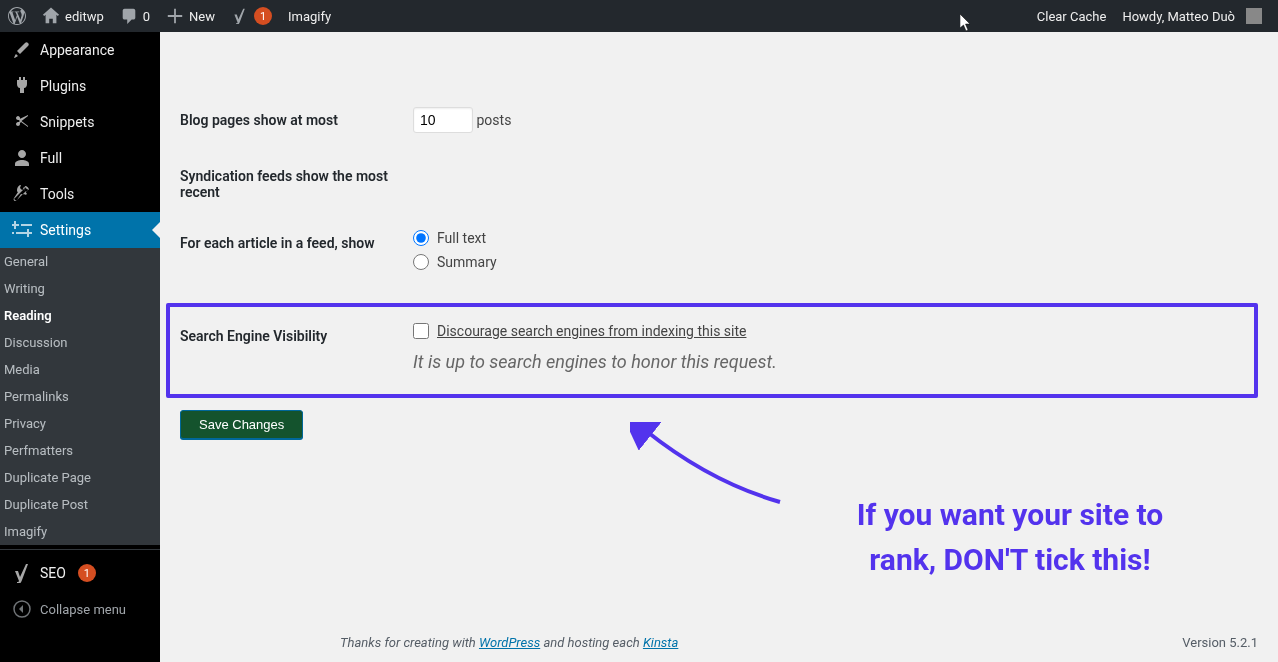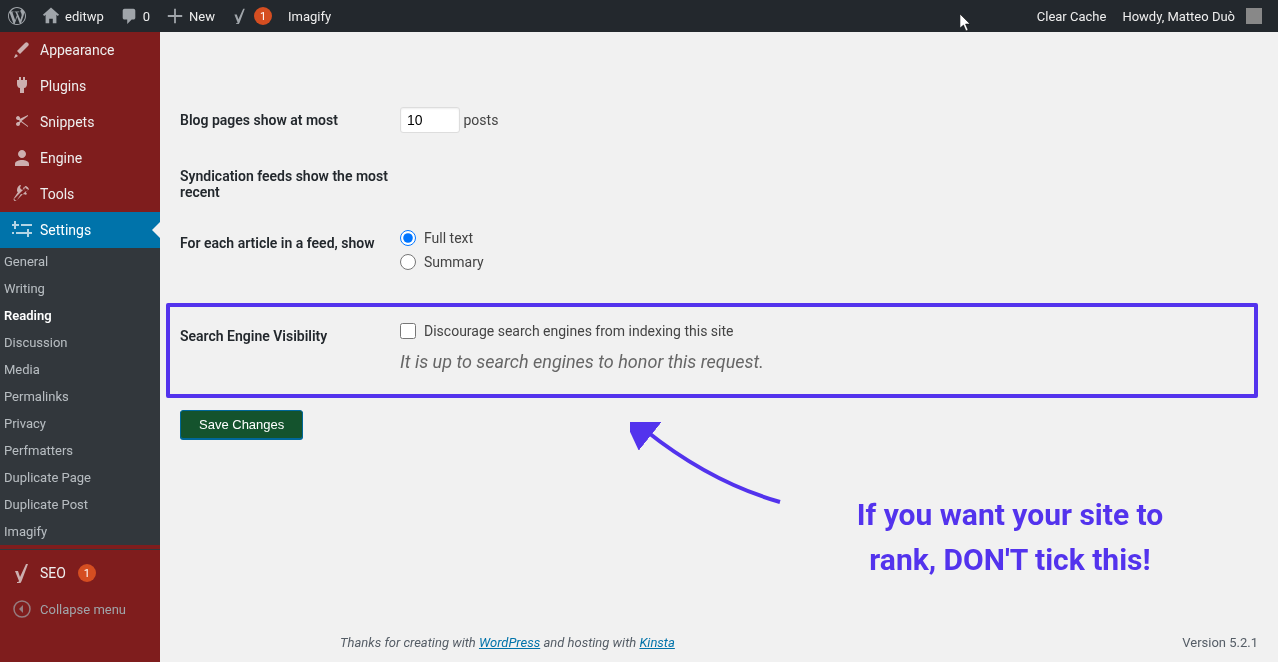--- a/index.html
+++ b/index.html
@@ -6,42 +6,42 @@
     body { font-family: -apple-system, BlinkMacSystemFont, "Segoe UI", Roboto, sans-serif; font-size: 13px; color: #444; background: #f1f1f1; overflow: hidden; }
     
     .adminbar { position: fixed; top: 0; left: 0; right: 0; height: 32px; background: #23282d; color: #eee; display: flex; align-items: center; z-index: 1000; font-size: 13px; }
     .adminbar-left { display: flex; align-items: center; flex: 1; }
     .adminbar-right { display: flex; align-items: center; padding-right: 8px; }
     .adminbar-item { display: flex; align-items: center; padding: 0 8px; height: 32px; cursor: pointer; color: #eee; gap: 5px; }
     .adminbar-icon { width: 18px; height: 18px; display: inline-flex; align-items: center; justify-content: center; }
     .badge-orange { background: #d54e21; color: #fff; border-radius: 10px; min-width: 18px; height: 18px; display: inline-flex; align-items: center; justify-content: center; font-size: 11px; padding: 0 5px; }
     .avatar { width: 16px; height: 16px; background: #888; margin-left: 6px; }
     
-    .sidebar { position: fixed; top: 32px; left: 0; bottom: 0; width: 160px; background: #7f1d1d; color: #eee; overflow-y: auto; }
+    .sidebar { position: fixed; top: 32px; left: 0; bottom: 0; width: 160px; background: #000000; color: #eee; overflow-y: auto; }
     .menu-item { display: flex; align-items: center; padding: 8px 8px 8px 12px; cursor: pointer; gap: 8px; color: #eee; font-size: 14px; }
     .menu-item.current { background: #0073aa; color: #fff; position: relative; }
     .menu-item.current::after { content: ""; position: absolute; right: 0; top: 50%; transform: translateY(-50%); border: 8px solid transparent; border-right-color: #f1f1f1; }
     .menu-icon { width: 20px; height: 20px; display: inline-flex; align-items: center; justify-content: center; opacity: 0.7; }
     .submenu { background: #32373c; }
     .submenu-item { padding: 6px 4px; cursor: pointer; color: rgba(240,245,250,0.7); font-size: 13px; }
     .submenu-item.current { color: #fff; font-weight: 600; }
     .menu-separator { height: 5px; border-bottom: 1px solid #32373c; margin-bottom: 5px; }
     .collapse-item { padding: 8px 12px; cursor: pointer; display: flex; align-items: center; gap: 8px; color: #a0a5aa; font-size: 13px; }
     .badge-update { background: #d54e21; color: #fff; border-radius: 9px; min-width: 18px; height: 18px; display: inline-flex; align-items: center; justify-content: center; font-size: 11px; margin-left: 4px; }
     
     .content { margin-left: 160px; margin-top: 32px; min-height: calc(100vh - 32px); background: #f1f1f1; padding: 0 20px 20px 20px; position: relative; }
     
     .form-table { width: 100%; }
-    .form-row { display: flex; padding: 15px 0; }
+    .form-row { display: flex; padding: 15px 0; gap: 13px; }
     .form-row .label { width: 220px; font-weight: 600; color: #23282d; font-size: 14px; padding-top: 5px; }
     .form-row .field { flex: 1; font-size: 14px; color: #444; }
     .form-row .field input[type="number"], .form-row .field input[type="text"] { width: 60px; padding: 4px 6px; border: 1px solid #ddd; border-radius: 3px; font-size: 14px; background: #fff; box-shadow: inset 0 1px 2px rgba(0,0,0,0.07); }
     .radio-row { display: flex; align-items: center; gap: 8px; margin-bottom: 8px; }
     .radio-row input[type="radio"] { width: 16px; height: 16px; }
-    .checkbox-row { display: flex; align-items: flex-end; gap: 8px; }
+    .checkbox-row { display: flex; align-items: flex-end; gap: 8px; text-decoration: underline; }
     .checkbox-row input[type="checkbox"] { width: 16px; height: 16px; border: 1px solid #b4b9be; }
     .description { color: #666; font-style: italic; font-size: 18px; margin-top: 12px; }
     
     .highlight-box { border: 4px solid #5333ed; border-radius: 2px; padding: 12px 10px 18px 10px; margin-left: -14px; margin-top: 10px; }
     
     .save-button { background: #14532d; border: 1px solid #006799; color: #fff; padding: 6px 18px; border-radius: 3px; font-size: 13px; cursor: pointer; margin-top: 12px; box-shadow: 0 1px 0 #006799; }
     
     .annotation { position: absolute; font-size: 30px; font-weight: 700; color: #5333ed; text-align: center; line-height: 1.5; }
     .arrow { position: absolute; }
     
@@ -140,21 +140,21 @@
         </svg>
       </span>
     <span>Snippets</span>
   </div>
   <div class="menu-item">
     <span class="menu-icon">
         <svg viewBox="0 0 20 20" width="20" height="20" fill="currentColor">
           <path d="M10 10c2 0 4-2 4-4s-2-4-4-4-4 2-4 4 2 4 4 4zm0 2c-3 0-7 1-7 4v2h14v-2c0-3-4-4-7-4z"></path>
         </svg>
       </span>
-    <span>Engine</span>
+    <span>Full</span>
   </div>
   <div class="menu-item">
     <span class="menu-icon">
         <svg viewBox="0 0 20 20" width="20" height="20" fill="currentColor">
           <path d="M17 6c0-2-2-4-4-4l-1 3-2 1-2-2 1-3C7 1 5 3 5 6c0 1 0 2 1 2l-4 6c-1 1 0 3 1 3s2 0 2-1l4-6c1 0 2 1 3 0 1 1 2 1 3 0l-4-6c1-1 1 0 1-1l3 2 2 1z M16 5c0 2-1 3-3 3l-8 8c0 1-1 1-2 0s-1-2 0-2l8-8c0-2 1-3 3-3l-2 2 1 2 2 1 1-3z"></path>
         </svg>
       </span>
     <span>Tools</span>
   </div>
   <div class="menu-item current">
@@ -254,17 +254,17 @@
     <path d="M150,80 Q80,60 15,8" stroke="#5333ed" stroke-width="4" fill="none" marker-end="url(#ah)"></path>
   </svg>
 
   <div class="annotation" style="left:620px; top:460px; width:460px;">
     <span>If you want your site to</span><br>
     <span>rank, DON'T tick this!</span>
   </div>
 
   <div class="footer">
     <div>
-      <span>Thanks for creating with </span><a href="#">WordPress</a><span> and hosting with </span><a href="#">Kinsta</a>
+      <span>Thanks for creating with </span><a href="#">WordPress</a><span> and hosting each </span><a href="#">Kinsta</a>
     </div>
     <div class="version">Version 5.2.1</div>
   </div>
 </div>
 
 </body></html>

